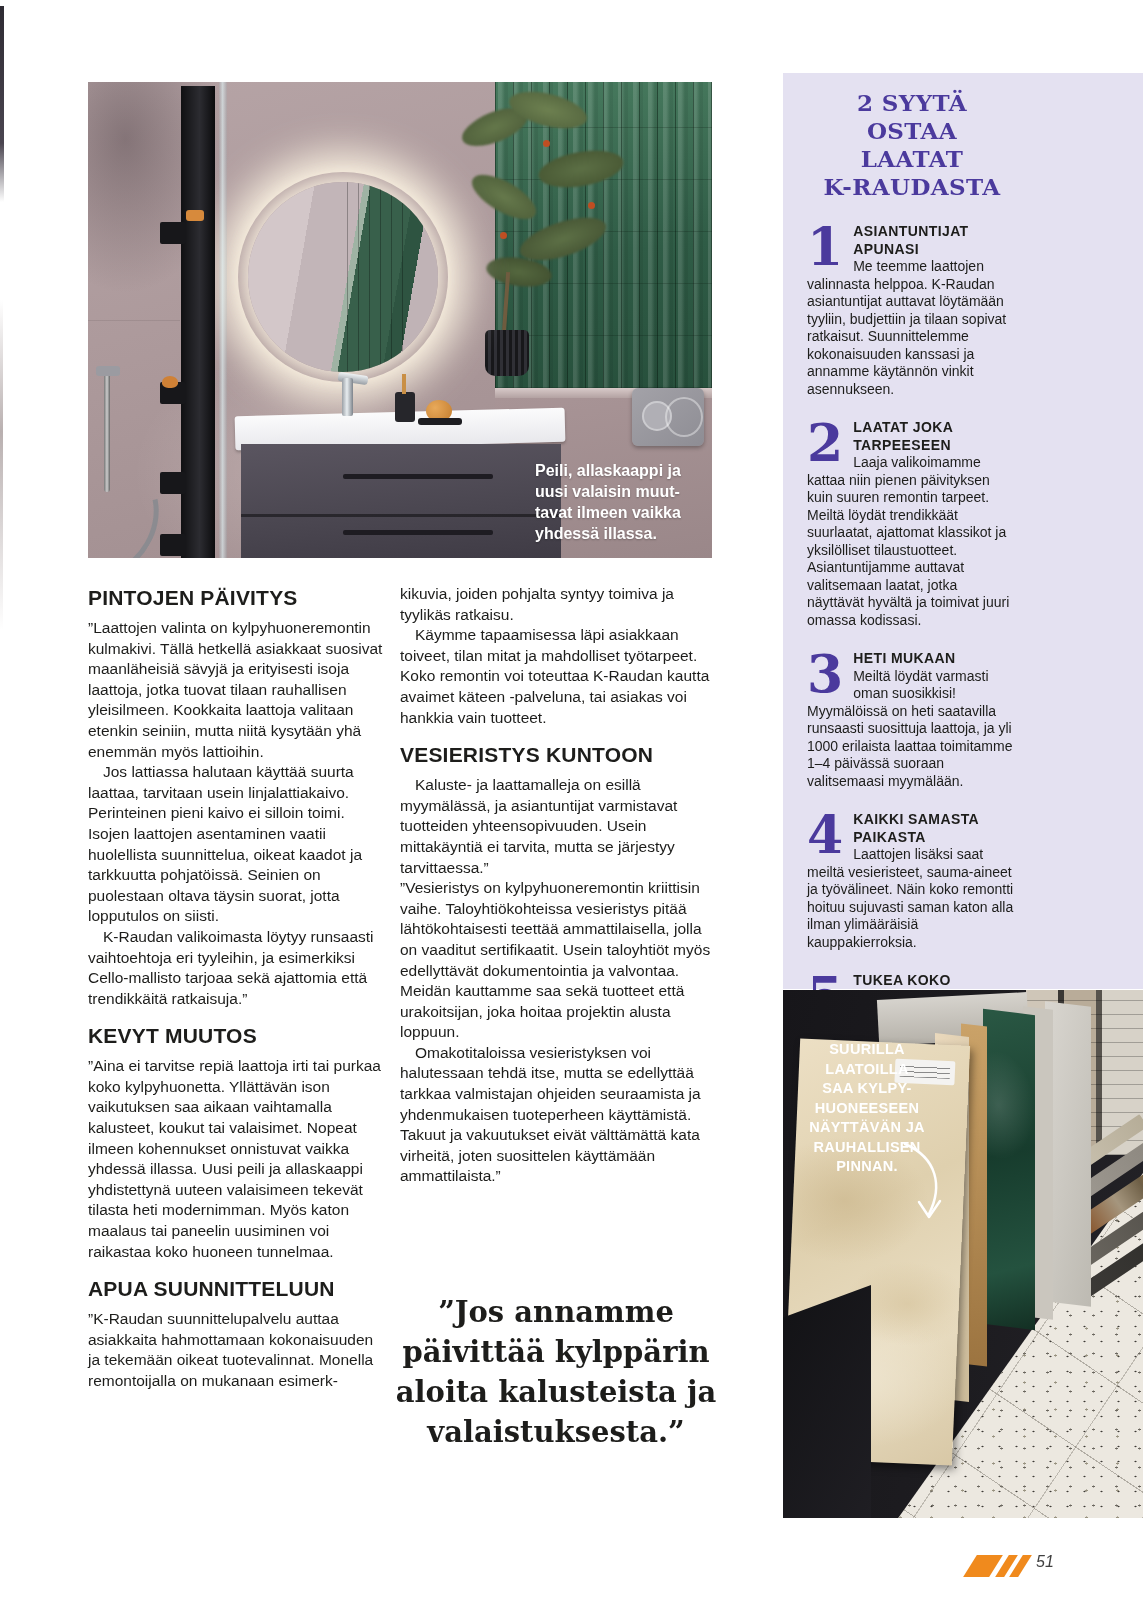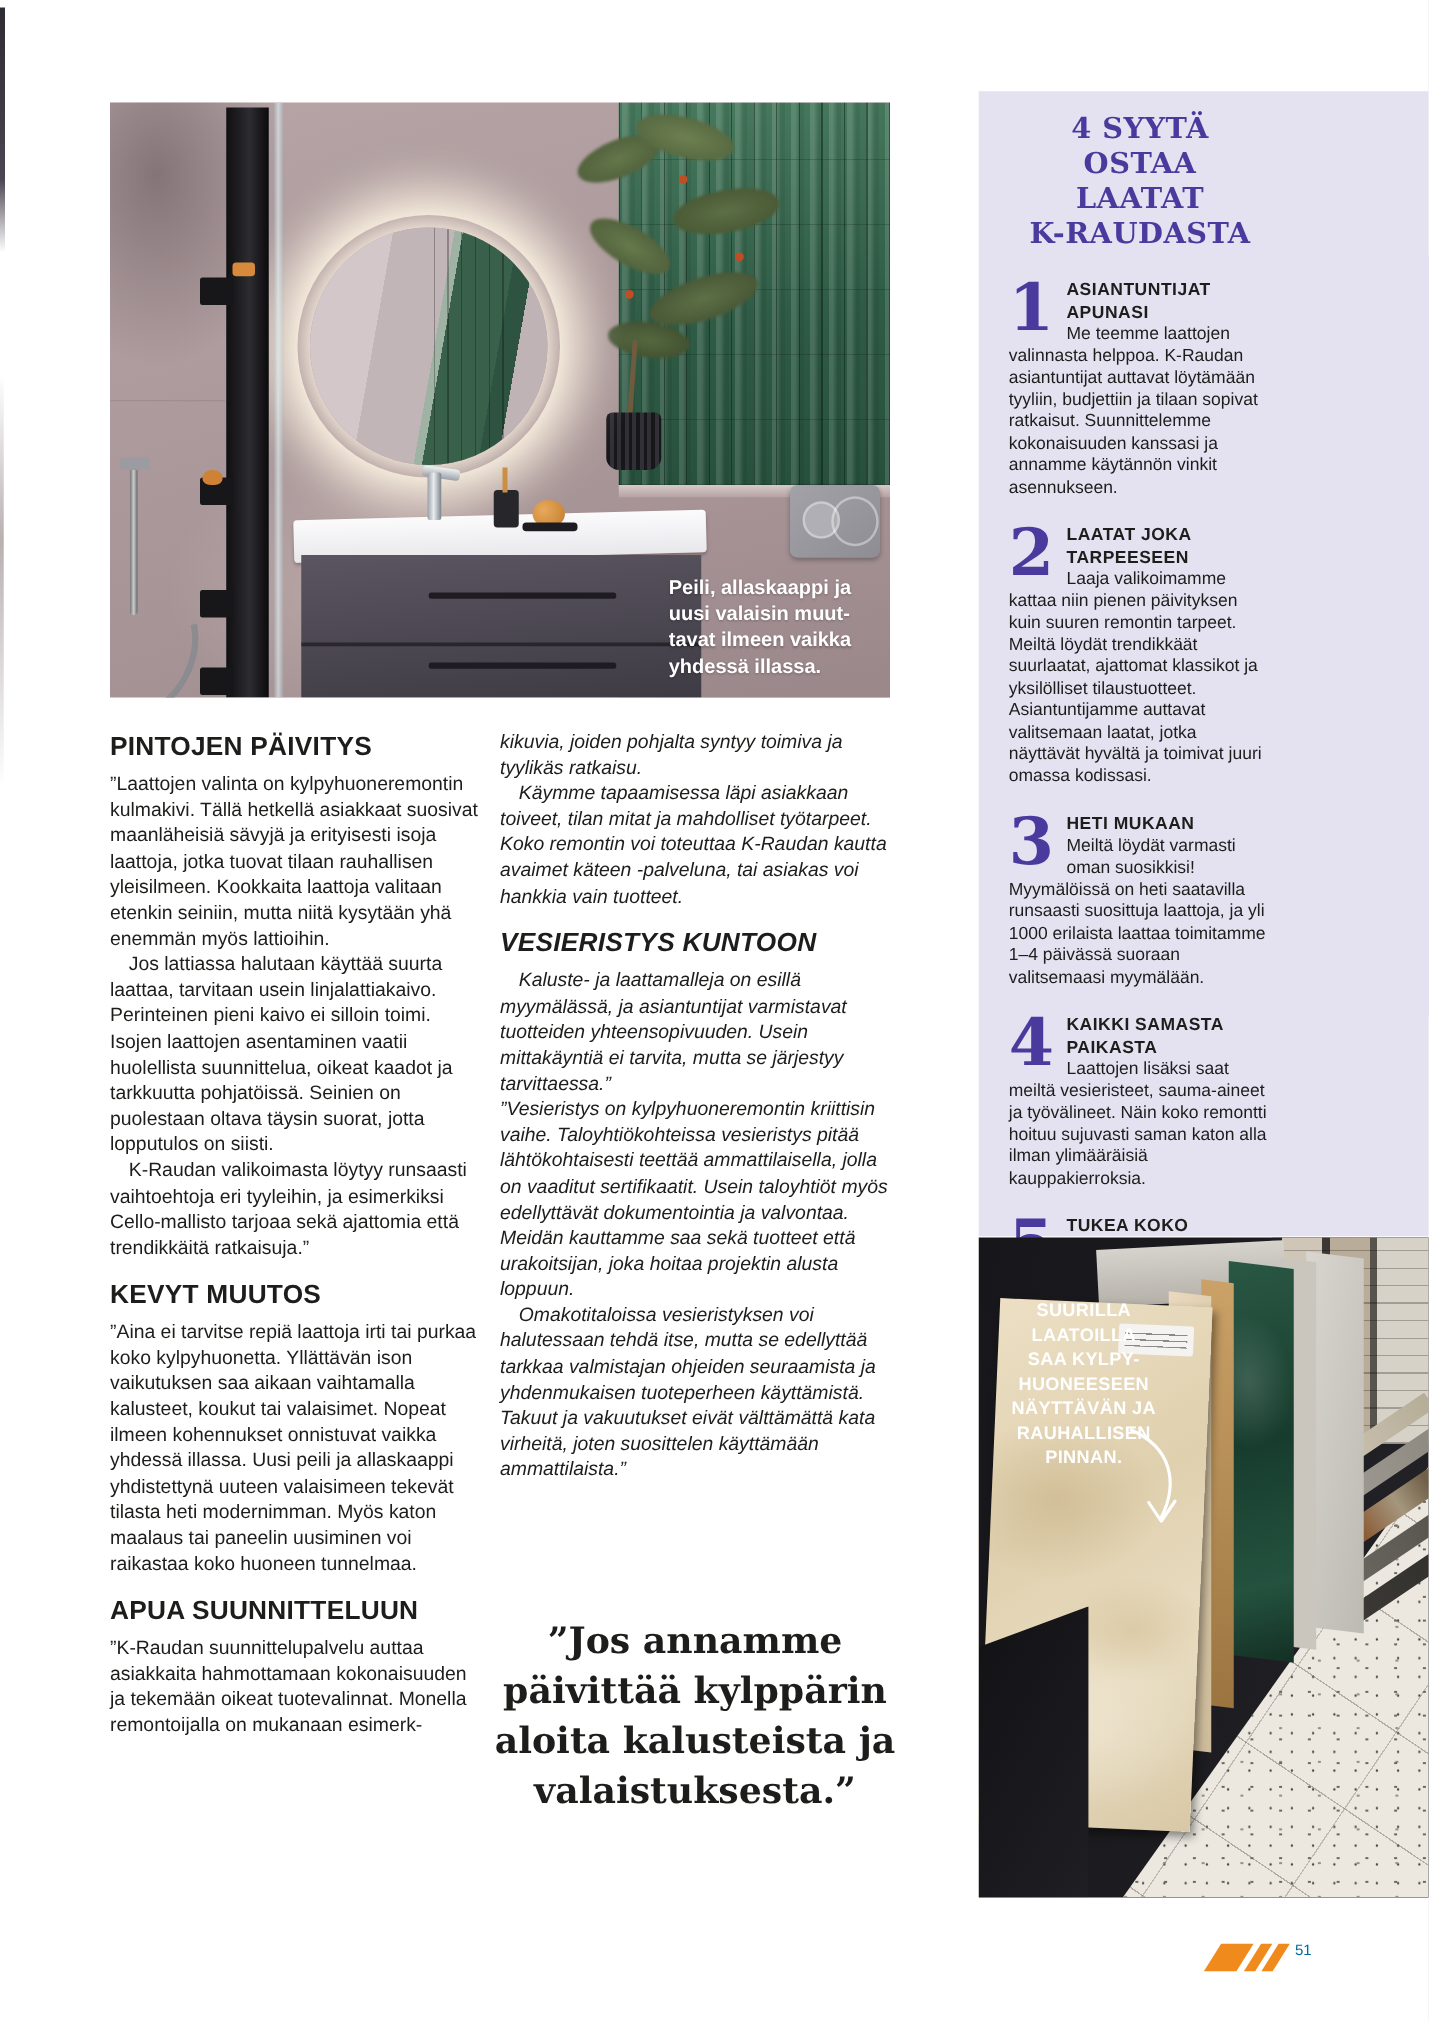--- a/index.html
+++ b/index.html
@@ -72,21 +72,21 @@
     background:linear-gradient(90deg,#777,#ccc,#666);border-radius:3px;}
   .shower-head{position:absolute;left:8px;top:284px;width:24px;height:10px;background:#9b9ba1;border-radius:3px;}
   .shower-hose{position:absolute;left:-32px;top:378px;width:90px;height:110px;border:5px solid #8b8b90;
     border-radius:50%;border-top-color:transparent;border-left-color:transparent;transform:rotate(30deg);}
   .hero-caption{position:absolute;left:447px;top:378px;width:185px;color:#fff;font-weight:bold;
     font-size:16px;line-height:21px;text-shadow:0 1px 2px rgba(0,0,0,.28);}
 
   
   .col{position:absolute;top:584px;font-size:15.5px;line-height:20.6px;}
   .col1{left:88px;width:298px;}
-  .col2{left:400px;width:312px;font-style:italic;}
+  .col2{left:400px;width:312px;}
   .blk-heading{font-weight:bold;font-size:21px;line-height:24px;letter-spacing:.2px;margin:15px 0 8px;}
   .col .blk-heading:first-child{margin-top:2px;}
   .blk-para{margin:0;}
   .blk-parai{margin:0;text-indent:15px;}
 
   .pull-quote{position:absolute;left:393px;top:1292px;width:326px;text-align:center;
     font-family:"DejaVu Serif",serif;font-weight:bold;font-size:29px;line-height:40px;color:#1d1d1b;}
 
   
   .sidebar{position:absolute;left:783px;top:73px;width:360px;height:916px;background:#E4E1F1;}
@@ -149,21 +149,21 @@
   .tp-overlay{position:absolute;left:6px;top:50px;width:156px;text-align:center;color:#fff;font-weight:bold;
     font-size:14.5px;line-height:19.5px;letter-spacing:.3px;z-index:5;}
   .tp-arrow{position:absolute;left:116px;top:150px;z-index:5;}
 
   
   .logo{position:absolute;left:962px;top:1555px;width:66px;height:22px;}
   .logo span{position:absolute;top:0;height:22px;background:#F08A1D;transform:skewX(-32deg);}
   .logo .l1{left:8px;width:26px;}
   .logo .l2{left:40px;width:9px;}
   .logo .l3{left:54px;width:9px;}
-  .pagenum{position:absolute;left:1036px;top:1553px;font-size:12px;color:#0369a1;}
+  .pagenum{position:absolute;left:1036px;top:1553px;font-size:16px;color:#404040;font-style:italic;}
 </style>
 </head>
 <body>
 
 <div class="page">
   <div class="edge-a"></div>
   <div class="edge-b"></div>
 
   <div class="hero">
     <div class="seam-h"></div>
@@ -266,21 +266,21 @@
 
 
   <div>aloita kalusteista ja</div>
 
   <div>valaistuksesta.”</div>
 </div>
 
   <div class="sidebar">
     <div class="sidebar-inner">
       <div class="sb-title">
-  <div>4 SYYTÄ</div>
+  <div>2 SYYTÄ</div>
 
   <div>OSTAA LAATAT</div>
 
   <div>K-RAUDASTA</div>
 </div>
       <div>
   <div class="sb-item">
     <span class="sb-num">1</span>
     <b class="sb-head">ASIANTUNTIJAT APUNASI</b>
     <span class="sb-body">Me teemme laattojen valinnasta helppoa. K-Raudan asiantuntijat auttavat löytämään tyyliin, budjettiin ja tilaan sopivat ratkaisut. Suunnittelemme kokonaisuuden kanssasi ja annamme käytännön vinkit asennukseen.</span>

